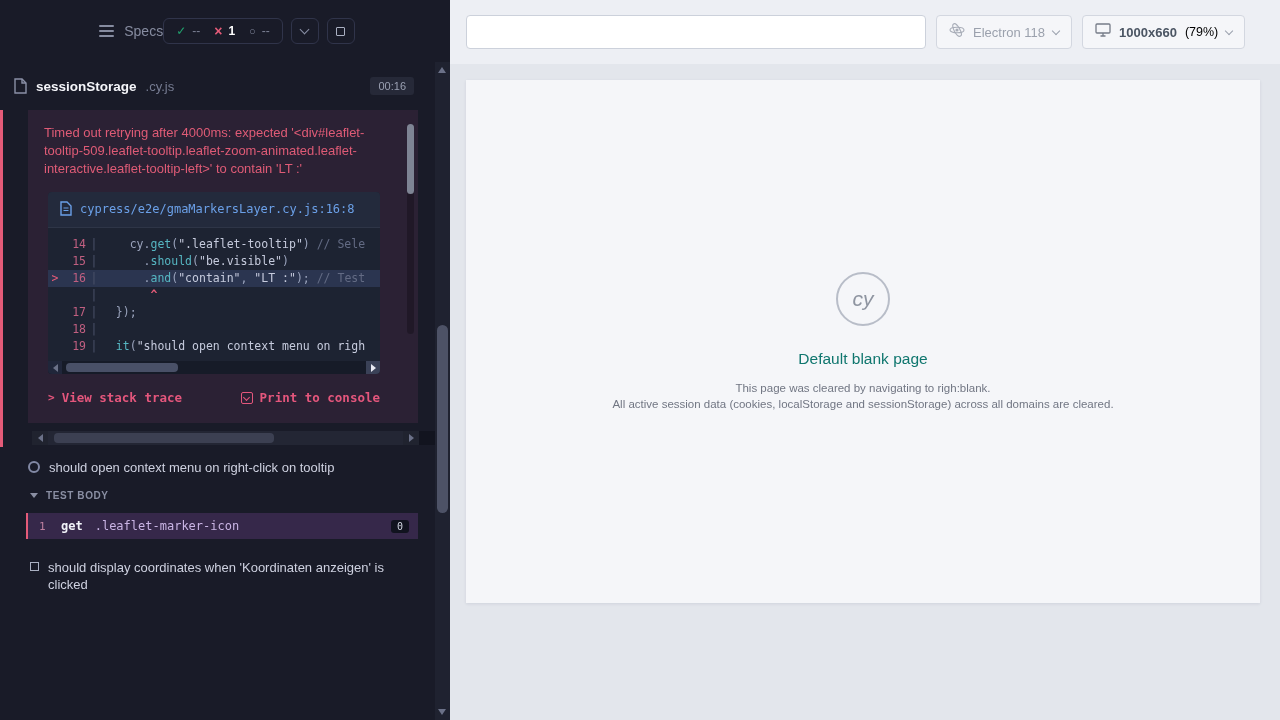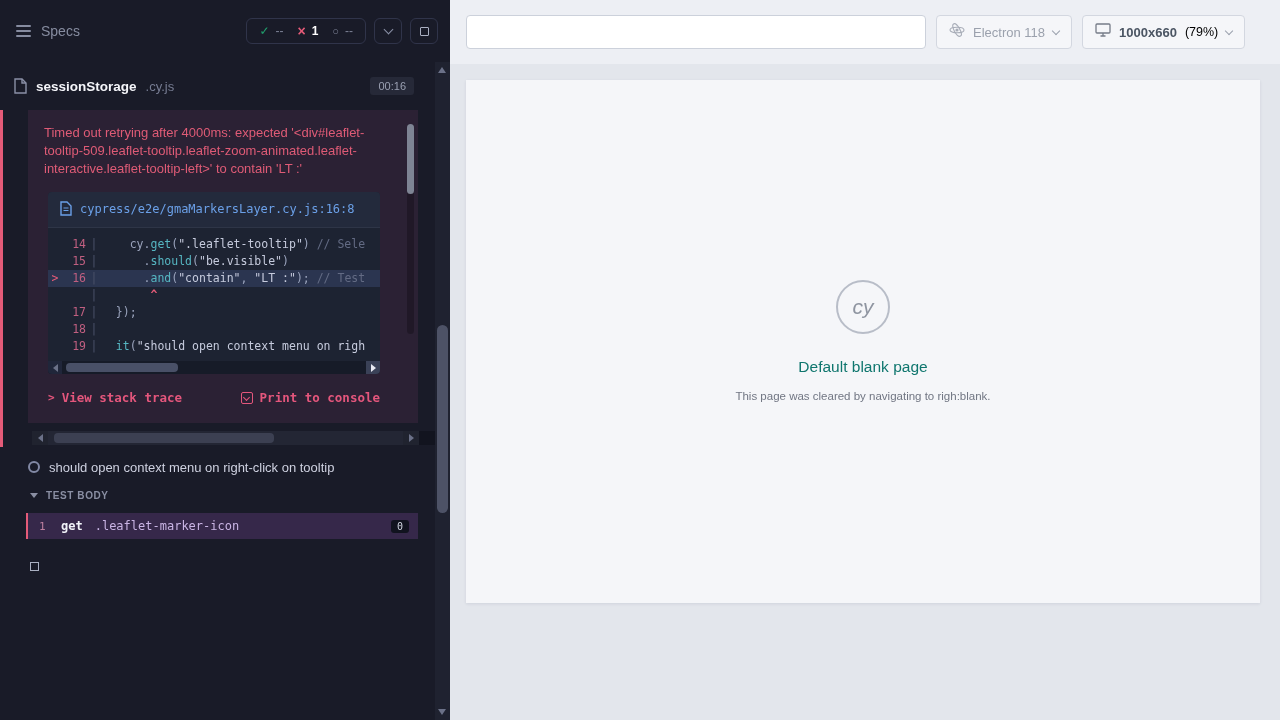--- a/index.html
+++ b/index.html
@@ -3,21 +3,21 @@
 <meta charset="utf-8">
 <style>
   * { margin:0; padding:0; box-sizing:border-box; }
   html,body { width:1280px; height:720px; overflow:hidden; background:#e3e6ec;
               font-family:"Liberation Sans", sans-serif; }
   .app { position:relative; width:1280px; height:720px; }
 
   
   .sidebar { position:absolute; left:0; top:0; width:450px; height:720px;
              background:#191b28; color:#ced1e0; overflow:hidden; }
-  .sb-header { height:62px; display:flex; align-items:center; justify-content:space-between;
+  .sb-header { height:62px; display:flex; align-items:center; justify-content:center;
                padding:0 12px 0 16px; }
   .sb-left { display:flex; align-items:center; gap:10px; }
   .menu-btn { display:flex; flex-direction:column; gap:3px; cursor:pointer; }
   .menu-btn i { display:block; width:15px; height:2px; background:#868ca0; border-radius:1px; }
   .specs-label { color:#868ca0; font-size:14px; font-weight:500; }
   .sb-right { display:flex; align-items:center; gap:8px; }
   .stats { display:flex; align-items:center; gap:14px; border:1px solid #30344a;
            border-radius:6px; padding:5px 12px; }
   .stat { display:flex; align-items:center; gap:6px; font-size:12px; }
   .ic { font-size:12px; line-height:1; }
@@ -263,20 +263,21 @@
 
       <div class="cmd-row">
         <span class="cmd-num">1</span>
         <span class="cmd-method">get</span>
         <span class="cmd-target">.leaflet-marker-icon</span>
         <span class="cmd-badge">0</span>
       </div>
 
       <div class="test-row t2">
         <span class="sq-ic"></span>
+        <span class="test-title">should display coordinates when 'Koordinaten anzeigen' is clicked</span>
       </div>
 
     </div>
 
     <div class="v-scroll">
       <i class="vs-up"></i>
       <div class="v-thumb"></div>
       <i class="vs-down"></i>
     </div>
   </aside>
@@ -306,17 +307,18 @@
         <span class="vp-scale">(79%)</span>
         <i class="chev light"></i>
       </div>
     </div>
 
     <div class="aut">
       <div class="blank">
         <div class="cy-logo">cy</div>
         <div class="blank-title">Default blank page</div>
         <div class="blank-msg">This page was cleared by navigating to righ:blank.</div>
+        <div class="blank-msg">All active session data (cookies, localStorage and sessionStorage) across all domains are cleared.</div>
       </div>
     </div>
   </main>
 
 </div>
 
 </body></html>

